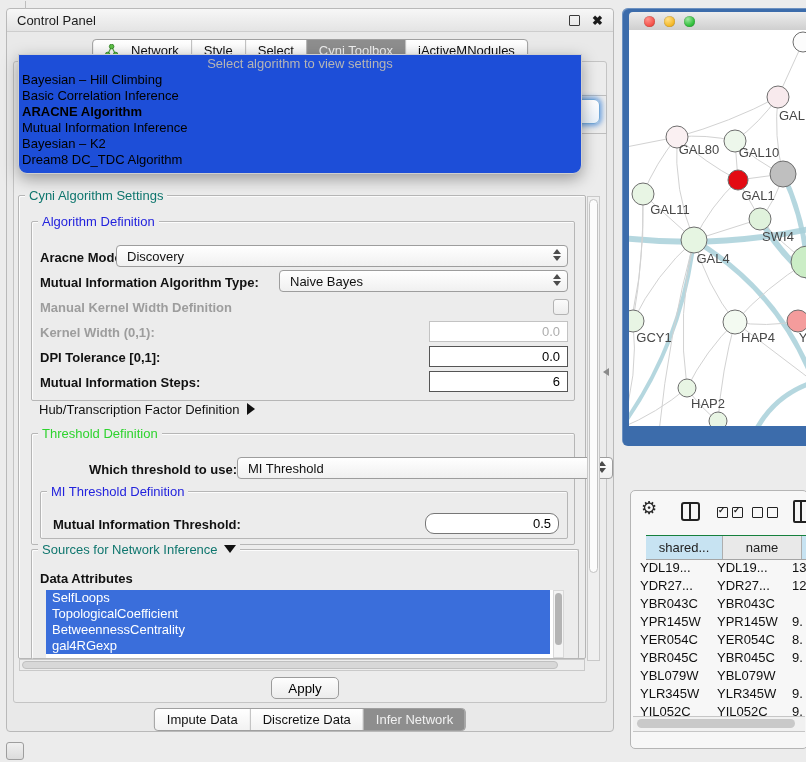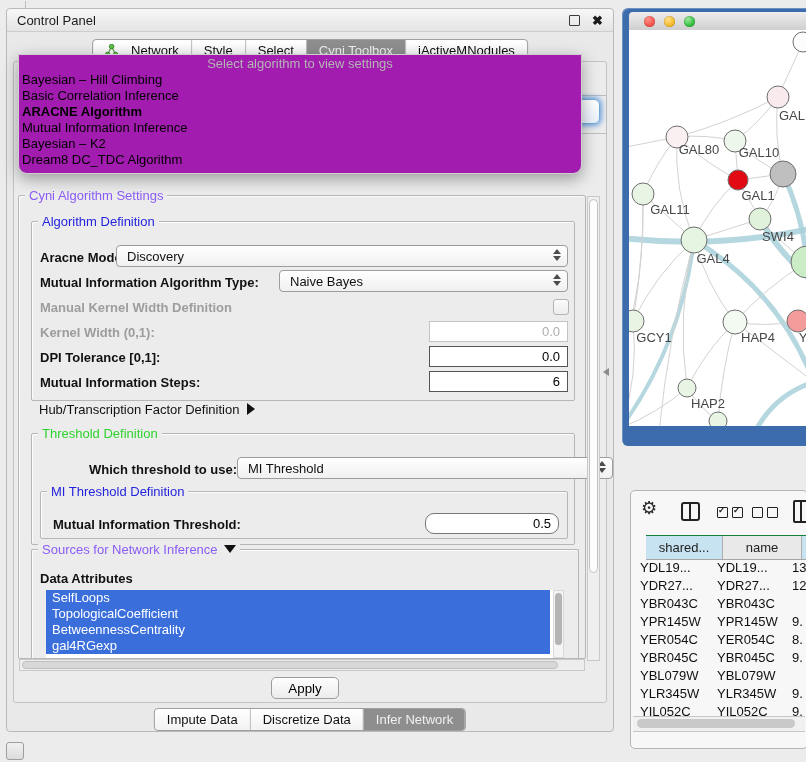--- a/index.html
+++ b/index.html
@@ -20,21 +20,21 @@
        background:linear-gradient(#ffffff,#f2f2f2);border:1px solid #9f9f9f;border-radius:4px;overflow:hidden;}
   .seg .tab{display:flex;align-items:center;gap:13px;padding:0 12px;border-left:1px solid #bcbcbc;
        white-space:nowrap;cursor:default;}
   .seg .tab:first-child{border-left:none;}
   .seg .tab.sel{background:#8e8e8e;color:#f1f1f1;}
   
   .cp-content{position:absolute;left:6px;top:52px;width:592px;height:640px;background:#ececec;
       border:1px solid #c4c4c4;border-radius:3px;}
   .grp{position:absolute;border:1px solid #b6b6b6;border-radius:2px;
       box-shadow:inset 1px 1px 0 rgba(255,255,255,.85);}
-  .glabel{position:absolute;top:-8px;left:6px;background:#ececec;padding:0 4px;line-height:15px;color:#8b5cf6;}
+  .glabel{position:absolute;top:-8px;left:6px;background:#ececec;padding:0 4px;line-height:15px;color:#0f766e;}
   .glabel.blue{color:#2323dd;}
   .glabel.green{color:#2ed32e;}
   .lbl{position:absolute;font-weight:bold;color:#111;white-space:nowrap;}
   .lbl.gray{color:#9d9d9d;}
   .lbl.plain{font-weight:normal;}
   .combo{position:absolute;box-sizing:border-box;height:22px;border:1px solid #9d9d9d;border-radius:4px;
       background:linear-gradient(#ffffff,#f0f0f0);display:flex;align-items:center;padding:0 22px 0 10px;cursor:default;}
   .stepper{position:absolute;right:6px;top:3px;display:flex;flex-direction:column;gap:2px;}
   .stepper i{display:block;width:0;height:0;border-left:4px solid transparent;border-right:4px solid transparent;}
   .stepper .up{border-bottom:5px solid #4c4c4c;}
@@ -52,21 +52,21 @@
   .attr-item{height:16px;line-height:16px;padding-left:6px;background:#3a6edb;color:#fff;width:504px;box-sizing:border-box;}
   .list-scroll{position:absolute;right:0;top:0;width:11px;height:68px;background:#f4f4f4;border:1px solid #d9d9d9;box-sizing:border-box;}
   .list-scroll .thumb{position:absolute;left:1px;top:2px;width:7px;height:52px;background:#b4b4b4;border-radius:4px;}
   .vscroll{position:absolute;background:#efefef;border:1px solid #c9c9c9;box-sizing:border-box;}
   .vscroll .thumb{position:absolute;left:1px;right:1px;top:2px;background:#fcfcfc;border:1px solid #c2c2c2;border-radius:6px;}
   .hscroll{position:absolute;background:#ededed;border:1px solid #c9c9c9;box-sizing:border-box;}
   .hscroll .thumb{position:absolute;top:1px;bottom:1px;background:#d8d8d8;border:1px solid #c0c0c0;border-radius:6px;}
   .btn{position:absolute;box-sizing:border-box;height:22px;border:1px solid #9c9c9c;border-radius:5px;
       background:linear-gradient(#fefefe,#ececec);display:flex;align-items:center;justify-content:center;cursor:default;}
   
-  .popup{position:absolute;left:18px;top:54px;width:562px;height:118px;background:#a21caf;z-index:30;
+  .popup{position:absolute;left:18px;top:54px;width:562px;height:118px;background:#1d4ed8;z-index:30;
       border:1px solid #cfcfcf;border-radius:0 0 9px 9px;box-shadow:0 5px 16px rgba(0,0,0,.35);overflow:hidden;}
   .popup .ph{height:17px;line-height:17px;text-align:center;color:#b5b5b5;}
   .popup .item{height:16px;line-height:16px;padding-left:3px;color:#000;cursor:default;}
   .popup .item.bold{font-weight:bold;}
   .help-btn{position:absolute;left:572px;top:99px;width:26px;height:23px;border:1px solid #74a8d8;border-radius:6px;
       background:linear-gradient(#ffffff,#e9f2fb);box-shadow:0 0 5px 2px rgba(74,140,219,.75);z-index:20;}
   .hidden-combo{position:absolute;left:556px;top:92px;width:47px;height:37px;border:1px solid #bdbdbd;background:#ececec;z-index:10;}
   
   .netwin{position:absolute;left:622px;top:8px;width:184px;height:438px;background:#3c6cab;border-radius:6px 0 0 6px;
       box-shadow:inset 1px 1px 0 rgba(255,255,255,.25);}

